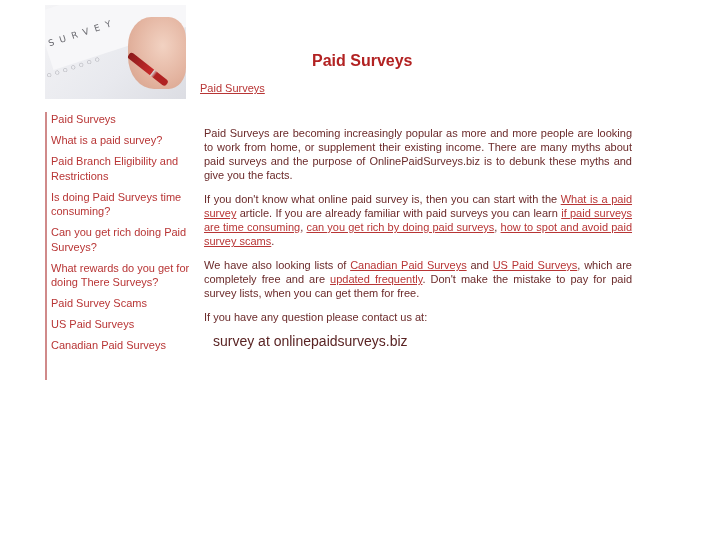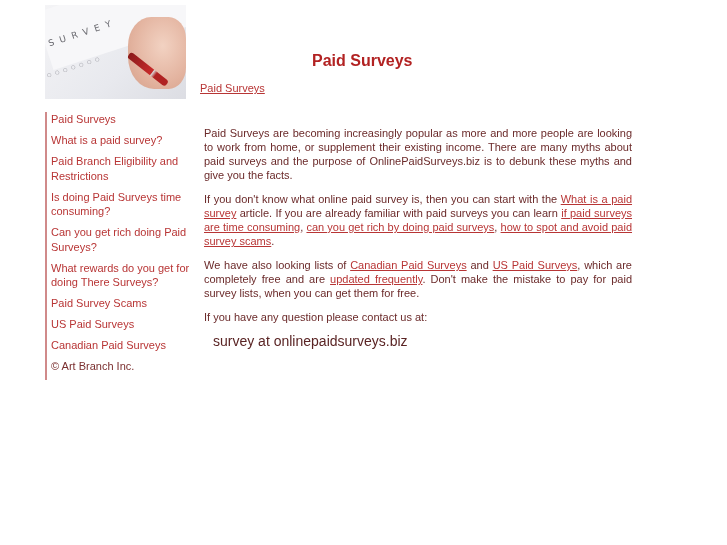--- a/index.html
+++ b/index.html
@@ -84,21 +84,20 @@
 <nav class="sidebar">
   <span class="item current">Paid Surveys</span>
   <a class="item link">What is a paid survey?</a>
   <a class="item link">Paid Branch Eligibility and Restrictions</a>
   <a class="item link">Is doing Paid Surveys time consuming?</a>
   <a class="item link">Can you get rich doing Paid Surveys?</a>
   <a class="item link">What rewards do you get for doing There Surveys?</a>
   <a class="item link">Paid Survey Scams</a>
   <a class="item link">US Paid Surveys</a>
   <a class="item link">Canadian Paid Surveys</a>
-  <span class="item copyright">© Art Branch Inc.</span>
 </nav>
 
 <main class="content">
   <p>Paid Surveys are becoming increasingly popular as more and more people are looking to work from home, or supplement their existing income. There are many myths about paid surveys and the purpose of OnlinePaidSurveys.biz is to debunk these myths and give you the facts.</p>
   <p><span>If you don't know what online paid survey is, then you can start with the </span><a>What is a paid survey</a><span> article. If you are already familiar with paid surveys you can learn </span><a>if paid surveys are time consuming</a><span>, </span><a>can you get rich by doing paid surveys</a><span>, </span><a>how to spot and avoid paid survey scams</a><span>.</span></p>
   <p><span>We have also looking lists of </span><a>Canadian Paid Surveys</a><span> and </span><a>US Paid Surveys</a><span>, which are completely free and are </span><a>updated frequently</a><span>. Don't make the mistake to pay for paid survey lists, when you can get them for free.</span></p>
   <p>If you have any question please contact us at:</p>
   <div class="email">survey at onlinepaidsurveys.biz</div>
 </main>
 

